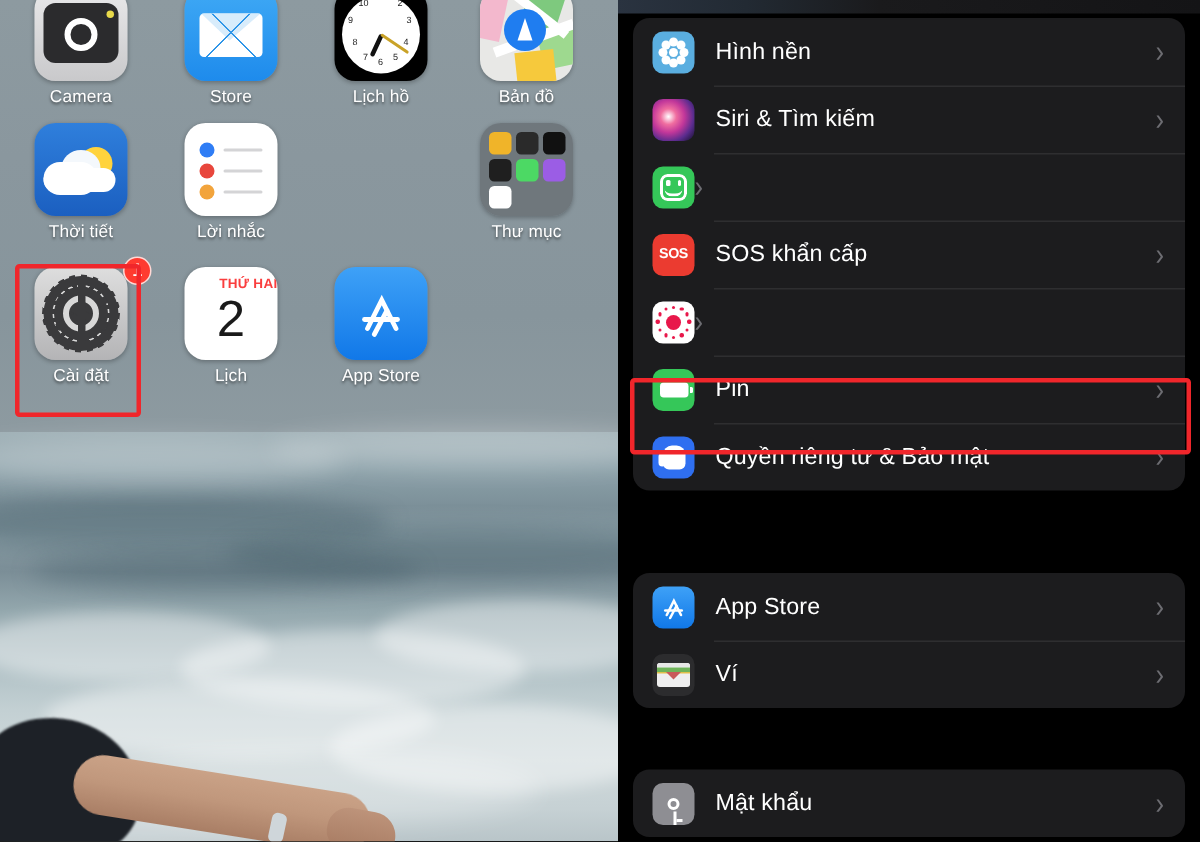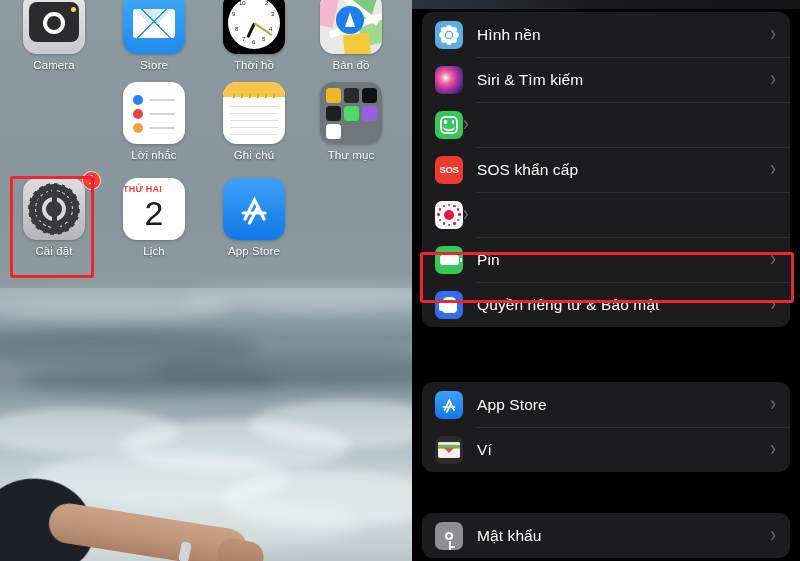--- a/index.html
+++ b/index.html
@@ -127,21 +127,21 @@
   .ic-settings { background:linear-gradient(180deg,#dedede,#b4b4b6); display:flex; align-items:center; justify-content:center; }
   .ic-settings .gear { width:50px; height:50px; border-radius:50%; background:#3a3a3c; position:relative; }
   .ic-settings .gear:before { content:""; position:absolute; inset:6px; border-radius:50%; border:5px solid #d8d8d8; }
   .ic-settings .gear:after { content:""; position:absolute; left:50%; top:6px; margin-left:-2.5px; width:5px; height:38px; background:#3a3a3c; }
   .ic-settings .sp { position:absolute; left:50%; top:6px; margin-left:-2.5px; width:5px; height:38px; background:#3a3a3c; transform-origin:50% 50%; }
   .ic-settings .teeth { position:absolute; inset:-1px; border-radius:50%;
       background:repeating-conic-gradient(#3a3a3c 0deg 9deg, transparent 9deg 18deg); }
   .ic-settings .cap { position:absolute; left:7px; top:7px; right:7px; bottom:7px; border-radius:50%; background:#3a3a3c; }
 
   .ic-cal { background:#fff; }
-  .ic-cal .d { position:absolute; left:0; top:6px; width:100%; text-align:left; font-size:9px; font-weight:700; color:#fa3e3e; letter-spacing:.2px; }
+  .ic-cal .d { position:absolute; left:0; top:6px; width:100%; text-align:right; font-size:9px; font-weight:700; color:#fa3e3e; letter-spacing:.2px; }
   .ic-cal .n { position:absolute; left:0; top:15px; width:100%; text-align:center; font-size:34px; color:#1a1a1a; font-weight:300; line-height:40px; }
 
   .ic-appstore { background:linear-gradient(180deg,#3ea1f7,#1178e8); display:flex; align-items:center; justify-content:center; color:#fff; }
   .ic-appstore svg { width:40px; height:40px; }
 
   .ic-photos { background:#fff; display:flex; align-items:center; justify-content:center; }
   .ic-photos .pet { position:absolute; left:50%; top:50%; width:15px; height:27px; margin-left:-7.5px; margin-top:-13.5px;
      border-radius:50% 50% 50% 50%/60% 60% 40% 40%; transform-origin:50% 50%; opacity:.88; }
 
   
@@ -278,66 +278,58 @@
               <i style="left:7px;top:29px;">8</i>
                 <i style="left:41px;top:29px;">4</i>
               <i style="left:14px;top:39px;">7</i>
                 <i style="left:24px;top:42px;">6</i>
                 <i style="left:34px;top:39px;">5</i>
             </div>
             <div class="h hh"></div>
               <div class="h mh"></div>
           </div>
         </div>
-        <div class="app-label">Thời hồ</div>
+        <div class="app-label">Lịch hồ</div>
       </div>
 
       <div class="app" style="left:302px; top:-8px;">
         <div class="app-icon ic-maps">
           <div class="g1"></div>
             <div class="g2"></div>
             <div class="p1"></div>
             <div class="y1"></div>
           <div class="rd"></div>
             <div class="rd2"></div>
             <div class="pin"></div>
         </div>
         <div class="app-label">Bản đồ</div>
       </div>
 
+      <div class="app" style="left:5px; top:82px;">
+        <div class="app-icon ic-weather">
+          <div class="sun"></div>
+            <div class="cl2"></div>
+            <div class="cl1"></div>
+            <div class="cl3"></div>
+        </div>
+        <div class="app-label">Thời tiết</div>
+      </div>
 
       <div class="app" style="left:105px; top:82px;">
         <div class="app-icon ic-rem">
           <div class="r" style="top:13px; background:#2f7df5;"></div>
             <div class="ln" style="top:17px;"></div>
           <div class="r" style="top:27px; background:#e8463c;"></div>
             <div class="ln" style="top:31px;"></div>
           <div class="r" style="top:41px; background:#f2a43c;"></div>
             <div class="ln" style="top:45px;"></div>
         </div>
         <div class="app-label">Lời nhắc</div>
       </div>
 
-      <div class="app" style="left:205px; top:82px;">
-        <div class="app-icon ic-notes">
-          <div class="top"></div>
-          <div class="hole" style="left:10px;"></div>
-            <div class="hole" style="left:18px;"></div>
-          <div class="hole" style="left:26px;"></div>
-            <div class="hole" style="left:34px;"></div>
-          <div class="hole" style="left:42px;"></div>
-            <div class="hole" style="left:50px;"></div>
-          <div class="ln" style="top:24px;"></div>
-            <div class="ln" style="top:31px;"></div>
-          <div class="ln" style="top:38px;"></div>
-            <div class="ln" style="top:45px;"></div>
-          <div class="ln" style="top:52px;"></div>
-        </div>
-        <div class="app-label">Ghi chú</div>
-      </div>
 
       <div class="app" style="left:302px; top:82px;">
         <div class="app-icon ic-folder">
           <div class="mg" style="left:6px;  top:6px;  background:#f0b429;"></div>
           <div class="mg" style="left:24px; top:6px;  background:#2a2a2a;"></div>
           <div class="mg" style="left:42px; top:6px;  background:#111;"></div>
           <div class="mg" style="left:6px;  top:24px; background:#1f1f1f;"></div>
           <div class="mg" style="left:24px; top:24px; background:#4cd964;"></div>
           <div class="mg" style="left:42px; top:24px; background:#9b5de5;"></div>
           <div class="mg" style="left:6px;  top:42px; background:#fff;"></div>

